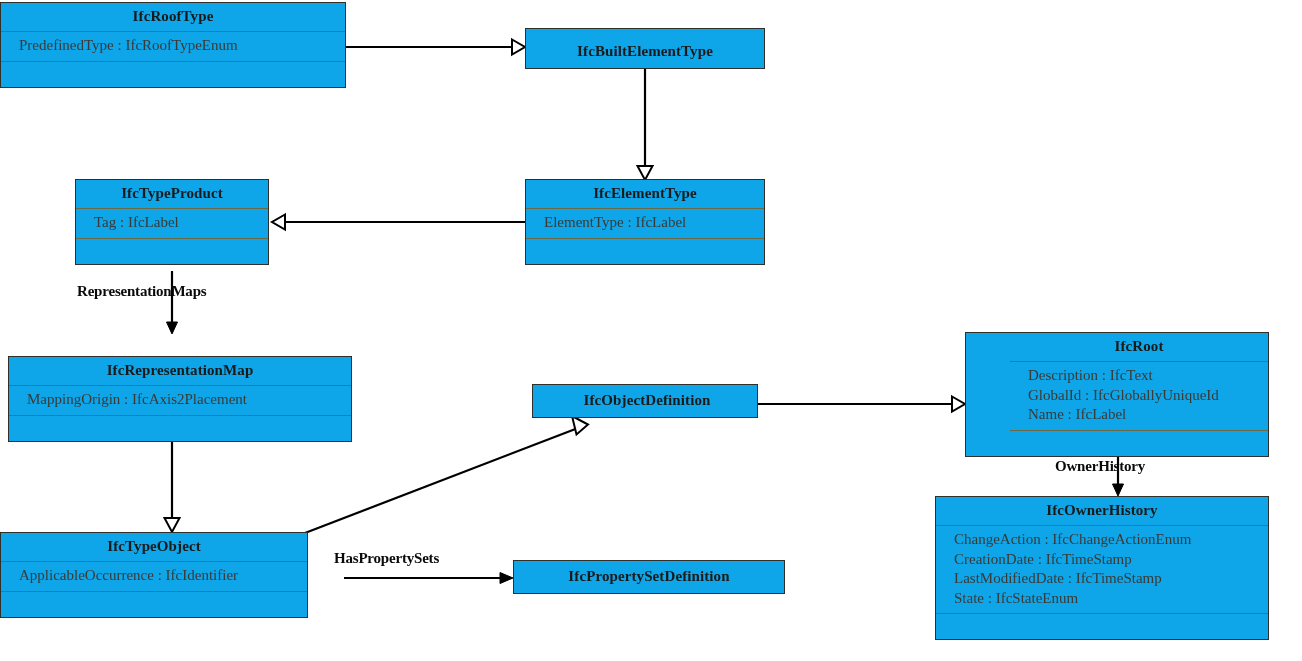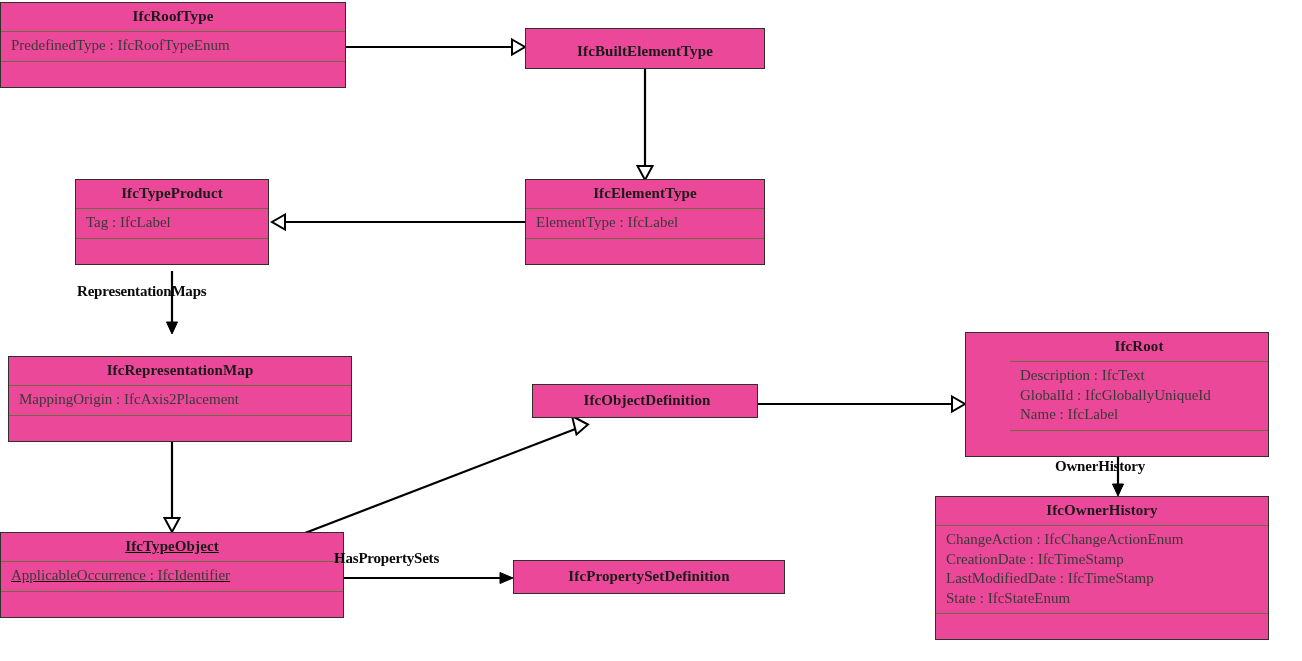--- a/index.html
+++ b/index.html
@@ -6,21 +6,21 @@
   #canvas{
     position:relative;
     width:1302px;height:661px;
     background:#ffffff;
     font-family:"Liberation Serif","DejaVu Serif",serif;
     overflow:hidden;
   }
   .uml-box{
     position:absolute;
     box-sizing:border-box;
-    background:#ec4899;
+    background:#0ea5e9;
     border:1.5px solid #30302a;
     display:flex;
     flex-direction:column;
     z-index:3;
   }
   .uml-title{
     font-weight:bold;
     font-size:15px;
     color:#1a1a1a;
     text-align:center;
@@ -32,21 +32,21 @@
     height:0;
     border-top:1.5px solid #6b6a45;
     margin:0;
   }
   .uml-attrs{
     padding:4px 10px 5px 10px;
     font-size:15px;
     color:#3a3a36;
     line-height:1.30;
   }
-  .uml-attr{white-space:nowrap;}
+  .uml-attr{white-space:nowrap;margin-left:8px;}
   .uml-empty{
     min-height:16px;
   }
   
   .edge-label{
     position:absolute;
     font-family:"Liberation Serif","DejaVu Serif",serif;
     font-weight:bold;
     font-size:15px;
     color:#0a0a0a;
@@ -175,21 +175,21 @@
     <div class="uml-sep"></div>
     <div class="uml-attrs">
       <div class="uml-attr">Description : IfcText</div>
       <div class="uml-attr">GlobalId : IfcGloballyUniqueId</div>
       <div class="uml-attr">Name : IfcLabel</div>
     </div>
     <div class="uml-sep"></div>
     <div class="uml-attrs uml-empty"></div>
   </div>
 
-  <div class="uml-box" style="left:0px; top:532px; width:344px;text-decoration:underline;">
+  <div class="uml-box" style="left:0px; top:532px; width:308px;">
     <div class="uml-title">IfcTypeObject</div>
     <div class="uml-sep"></div>
     <div class="uml-attrs">
       <div class="uml-attr">ApplicableOccurrence : IfcIdentifier</div>
     </div>
     <div class="uml-sep"></div>
     <div class="uml-attrs uml-empty"></div>
   </div>
 
   <div class="uml-box" style="left:513px; top:560px; width:272px;">

